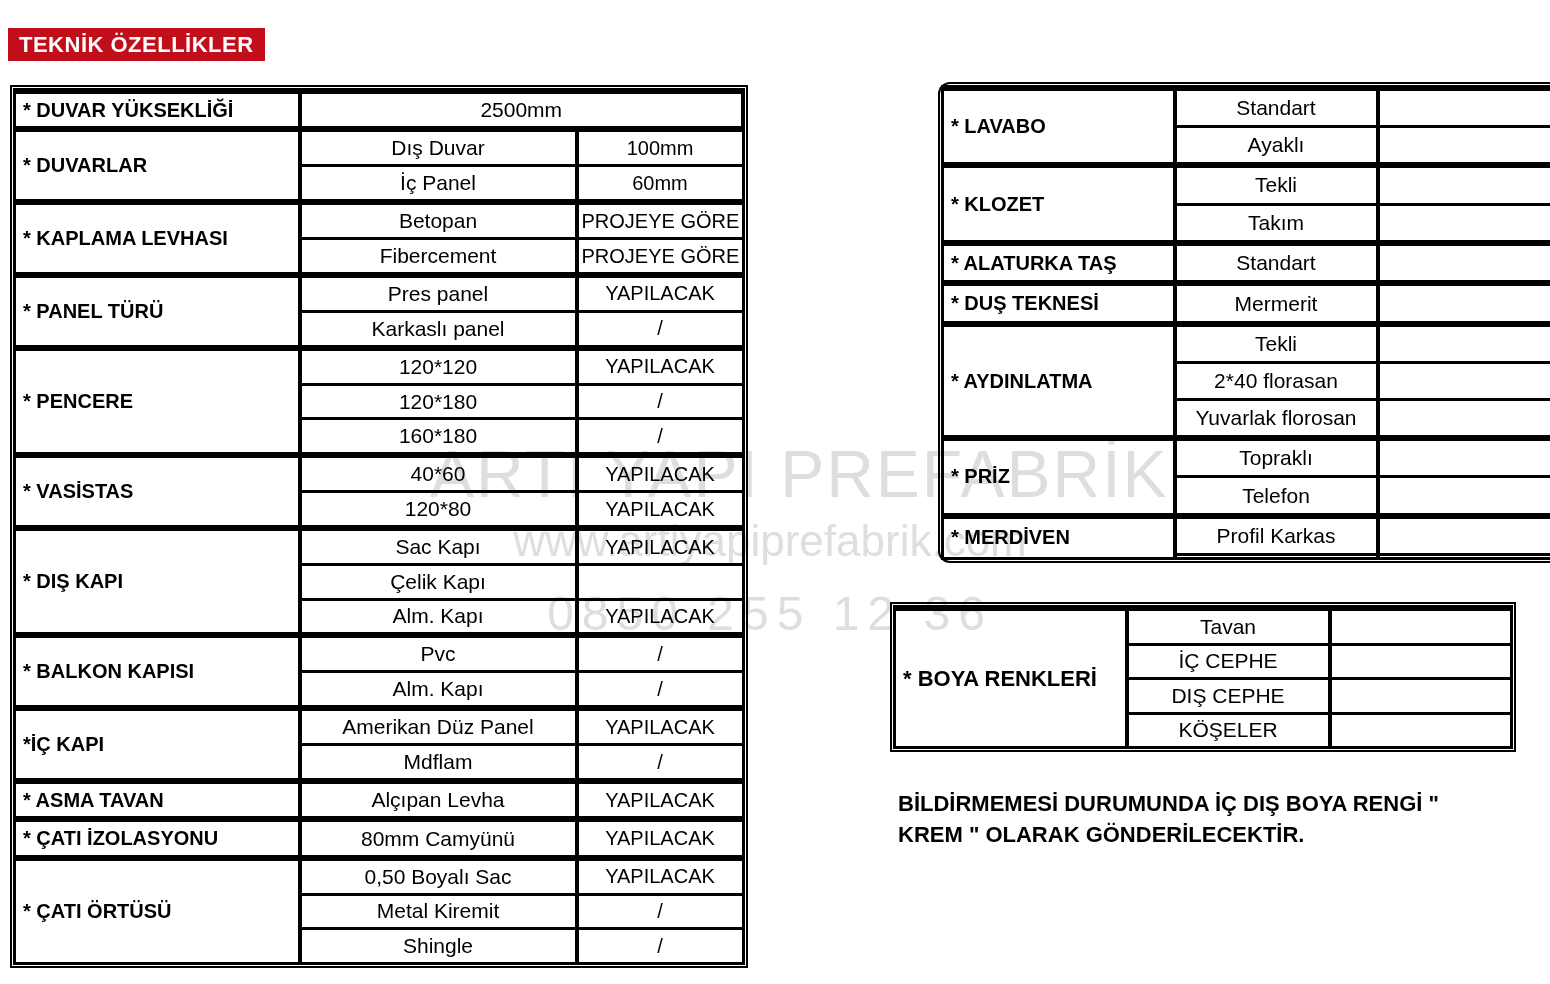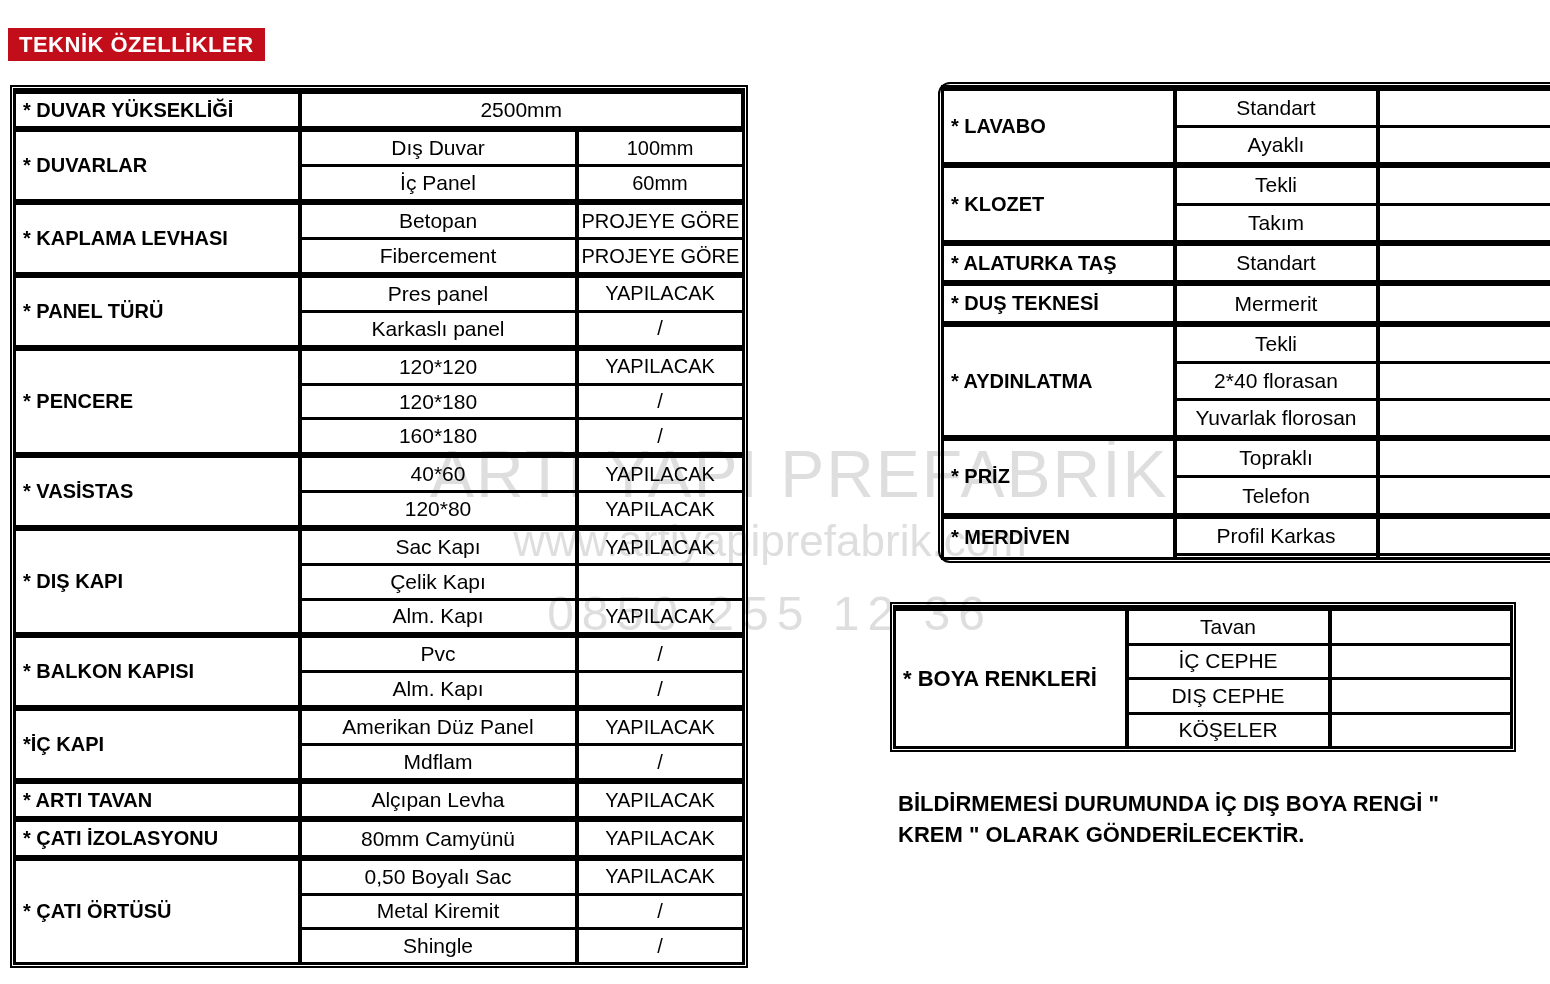--- a/index.html
+++ b/index.html
@@ -156,21 +156,21 @@
           <tr class="group-start">
             <td class="label-cell" rowspan="2">*İÇ KAPI</td>
             <td class="option-cell">Amerikan Düz Panel</td>
             <td class="value-cell">YAPILACAK</td>
           </tr>
           <tr>
             <td class="option-cell">Mdflam</td>
             <td class="value-cell">/</td>
           </tr>
           <tr class="group-start">
-            <td class="label-cell" rowspan="1">* ARTI TAVAN</td>
+            <td class="label-cell" rowspan="1">* ASMA TAVAN</td>
             <td class="option-cell">Alçıpan Levha</td>
             <td class="value-cell">YAPILACAK</td>
           </tr>
           <tr class="group-start">
             <td class="label-cell" rowspan="1">* ÇATI İZOLASYONU</td>
             <td class="option-cell">80mm Camyünü</td>
             <td class="value-cell">YAPILACAK</td>
           </tr>
           <tr class="group-start">
             <td class="label-cell" rowspan="3">* ÇATI ÖRTÜSÜ</td>

